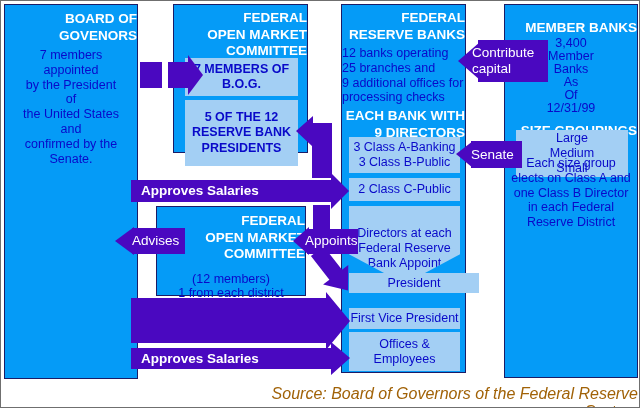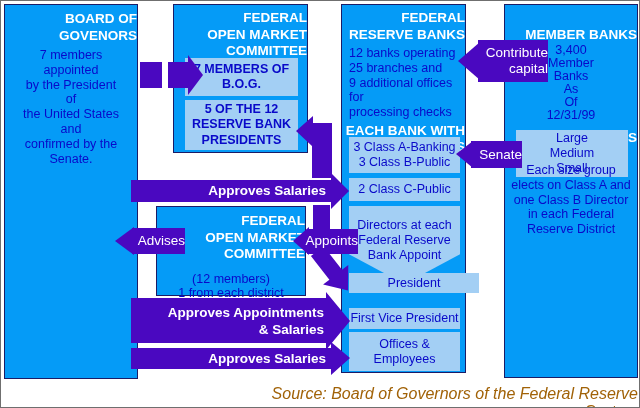--- a/index.html
+++ b/index.html
@@ -13,21 +13,21 @@
           text-align:right;white-space:pre-line;position:relative;}
   .navy{color:#0909c9;font-size:12.5px;line-height:14.8px;text-align:center;
         white-space:pre-line;position:relative;}
   .lightbox{position:absolute;background:#a3cff4;display:flex;align-items:center;
             justify-content:center;box-sizing:border-box;}
   .lb-bold{color:#0909c9;font-weight:bold;font-size:12.5px;line-height:15.5px;
            text-align:center;white-space:pre-line;}
   .lb-reg{color:#0909c9;font-size:12.5px;line-height:15px;text-align:center;white-space:pre-line;}
   .overlay{position:absolute;left:0;top:0;width:640px;height:408px;pointer-events:none;}
   .shape{fill:#4a08c0;}
-  .bandtxt{position:absolute;color:#ffffff;text-align:right;white-space:pre-line;}
+  .bandtxt{position:absolute;color:#ffffff;text-align:left;white-space:pre-line;}
   .band-italic{font-weight:600;font-size:13.5px;line-height:17px;}
   .band-plain{font-size:13.5px;line-height:16px;}
   .source{position:absolute;color:#a16207;font-style:italic;font-size:16px;
           text-align:right;white-space:pre-line;}
 </style>
 </head>
 <body>
 
 <div class="canvas">
 
@@ -42,63 +42,63 @@
   </div>
 
   <div class="col" style="left:172px;top:3px;width:135px;height:149px">
     <div class="wtitle" style="padding-top:5px">FEDERAL
 OPEN MARKET
 COMMITTEE</div>
     <div class="lightbox" style="left:11px;top:53px;width:113px;height:38px">
       <div class="lb-bold">7 MEMBERS OF
 B.O.G.</div>
     </div>
-    <div class="lightbox" style="left:11px;top:95px;width:113px;height:50px">
+    <div class="lightbox" style="left:11px;top:95px;width:113px;height:66px">
       <div class="lb-bold">5 OF THE 12
 RESERVE BANK
 PRESIDENTS</div>
     </div>
   </div>
 
   <div class="col" style="left:340px;top:3px;width:125px;height:369px">
     <div class="wtitle" style="padding-top:5px">FEDERAL
 RESERVE BANKS</div>
-    <div class="navy" style="margin-top:3px;padding-left:7px;text-align:left">12 banks operating
+    <div class="navy" style="margin-top:3px;padding-left:0;text-align:left">12 banks operating
 25 branches and
 9 additional offices for
 processing checks</div>
     <div class="wtitle" style="margin-top:3px">EACH BANK WITH
 9 DIRECTORS</div>
     <div class="lightbox" style="left:7px;top:132px;width:111px;height:36px">
       <div class="lb-reg">3 Class A-Banking
 3 Class B-Public</div>
     </div>
     <div class="lightbox" style="left:7px;top:173px;width:111px;height:23px">
       <div class="lb-reg">2 Class C-Public</div>
     </div>
     <div class="lightbox" style="left:7px;top:201px;width:111px;height:78px;align-items:flex-start;
                 clip-path:polygon(0 0,100% 0,100% 62%,50% 100%,0 62%)">
-      <div class="lb-reg" style="padding-top:12px">Directors at each
+      <div class="lb-reg" style="padding-top:20px">Directors at each
 Federal Reserve
 Bank Appoint</div>
     </div>
     <div class="lightbox" style="left:7px;top:268px;width:130px;height:20px">
       <div class="lb-reg">President</div>
     </div>
     <div class="lightbox" style="left:7px;top:303px;width:111px;height:21px">
       <div class="lb-reg">First Vice President</div>
     </div>
     <div class="lightbox" style="left:7px;top:327px;width:111px;height:39px">
       <div class="lb-reg">Offices &amp;
 Employees</div>
     </div>
   </div>
 
   <div class="col" style="left:503px;top:3px;width:134px;height:374px">
-    <div class="wtitle" style="padding-top:22px">MEMBER BANKS</div>
+    <div class="wtitle" style="padding-top:15px">MEMBER BANKS</div>
     <div class="navy" style="margin-top:0;line-height:13px">3,400
 Member
 Banks
 As
 Of
 12/31/99</div>
     <div class="wtitle" style="margin-top:8px">SIZE GROUPINGS</div>
     <div class="lightbox" style="left:11px;top:125px;width:112px;height:47px">
       <div class="lb-reg">Large
 Medium
@@ -136,21 +136,19 @@
     <polygon class="shape" points="130,347 330,347 330,341 349,357 330,374 330,368 130,368"></polygon>
     <polygon class="shape" points="457,60 479,41 479,79"></polygon>
     <rect class="shape" x="477" y="39" width="70" height="42"></rect>
     <polygon class="shape" points="455,153 472,140 472,167"></polygon>
     <rect class="shape" x="470" y="140" width="51" height="27"></rect>
   </svg>
 
   <div class="bandtxt band-italic" style="left:140px;top:181px;width:185px">Approves Salaries</div>
   <div class="bandtxt band-plain" style="left:131px;top:232px;width:53px">Advises</div>
   <div class="bandtxt band-plain" style="left:304px;top:232px;width:53px">Appoints</div>
-  <div class="bandtxt band-italic" style="left:138px;top:303px;width:185px">Approves Appointments
-&amp; Salaries</div>
   <div class="bandtxt band-italic" style="left:140px;top:349px;width:185px">Approves Salaries</div>
   <div class="bandtxt band-plain" style="left:471px;top:44px;width:76px">Contribute
 capital</div>
   <div class="bandtxt band-plain" style="left:470px;top:146px;width:51px">Senate</div>
 
   <div class="source" style="left:250px;top:384px;width:387px">Source: Board of Governors of the Federal Reserve System</div>
 </div>
 
 </body></html>

